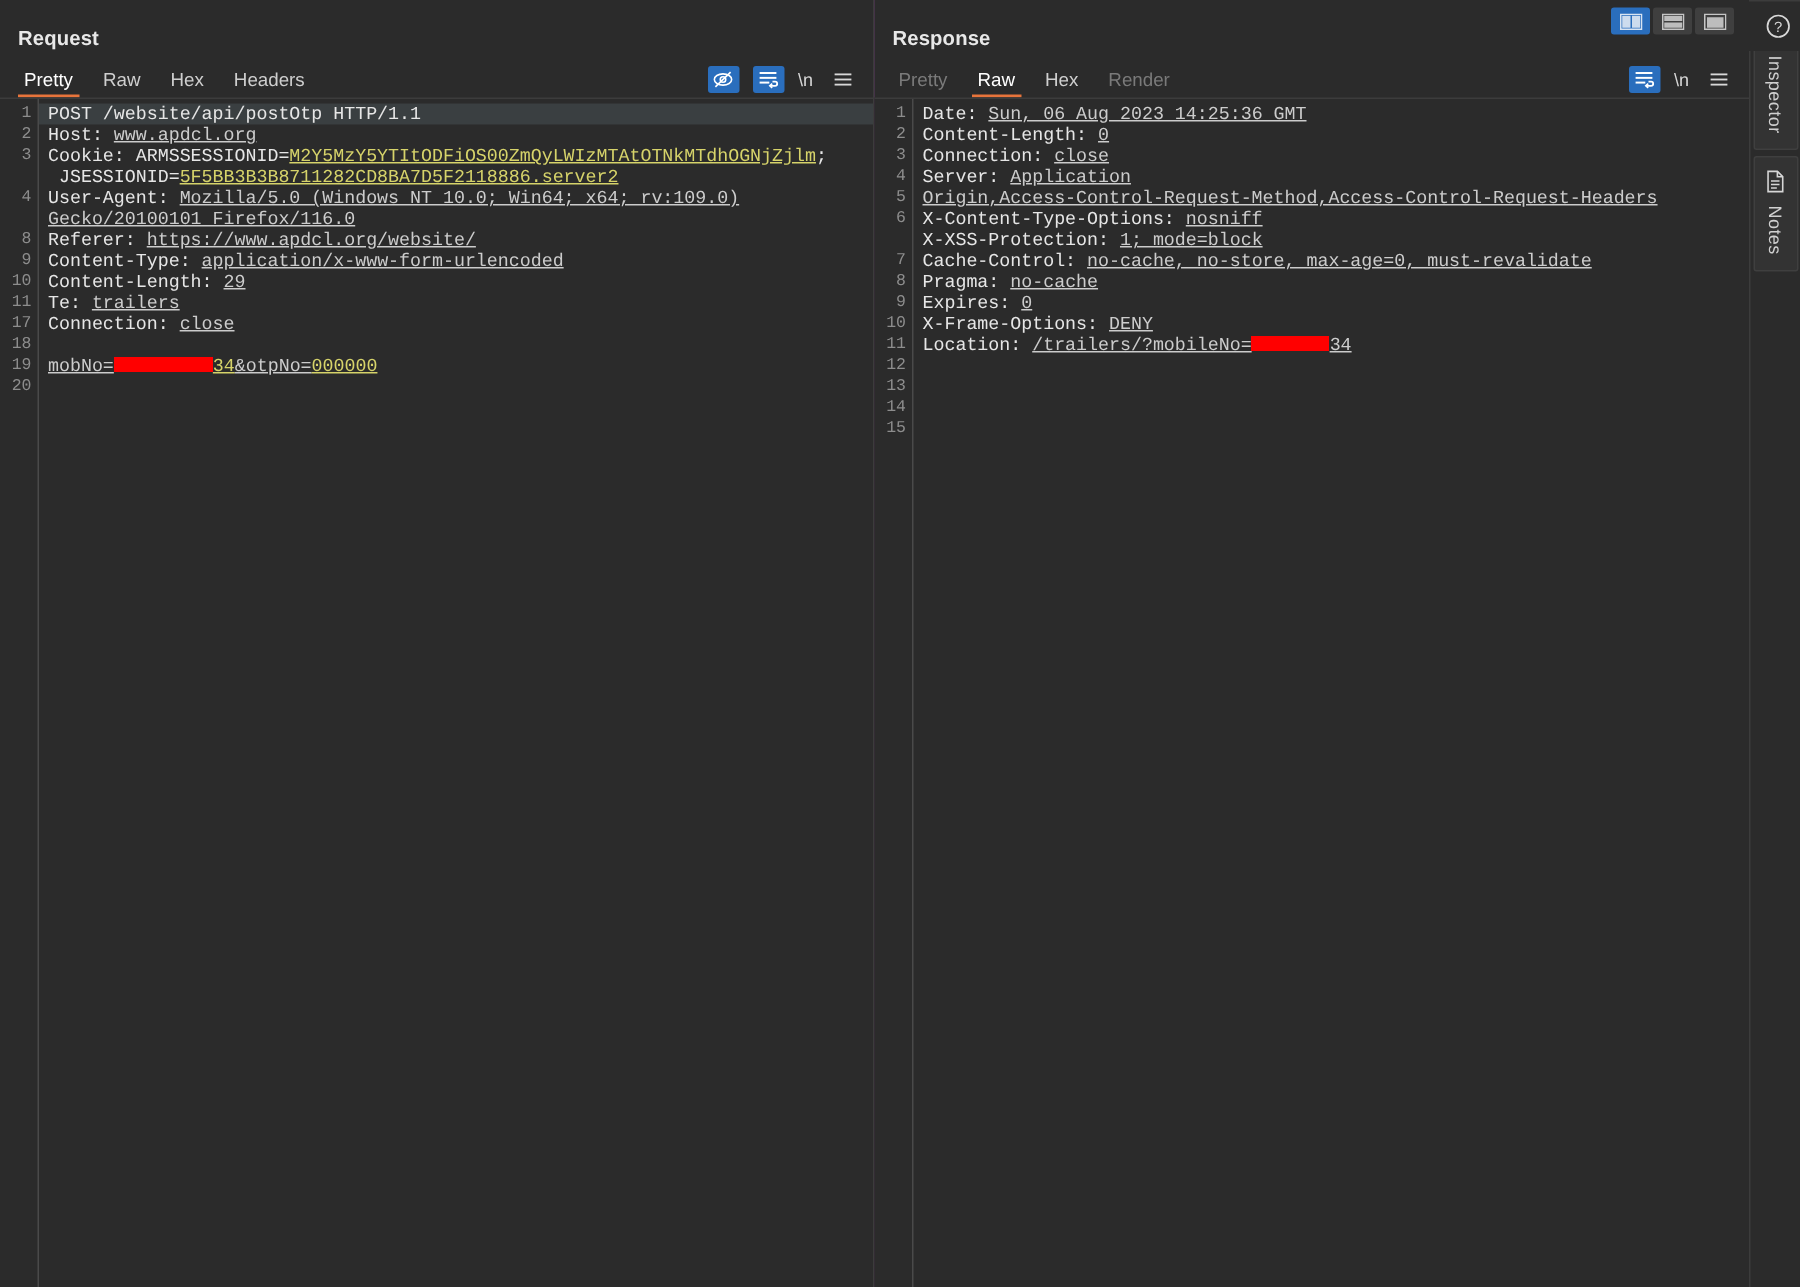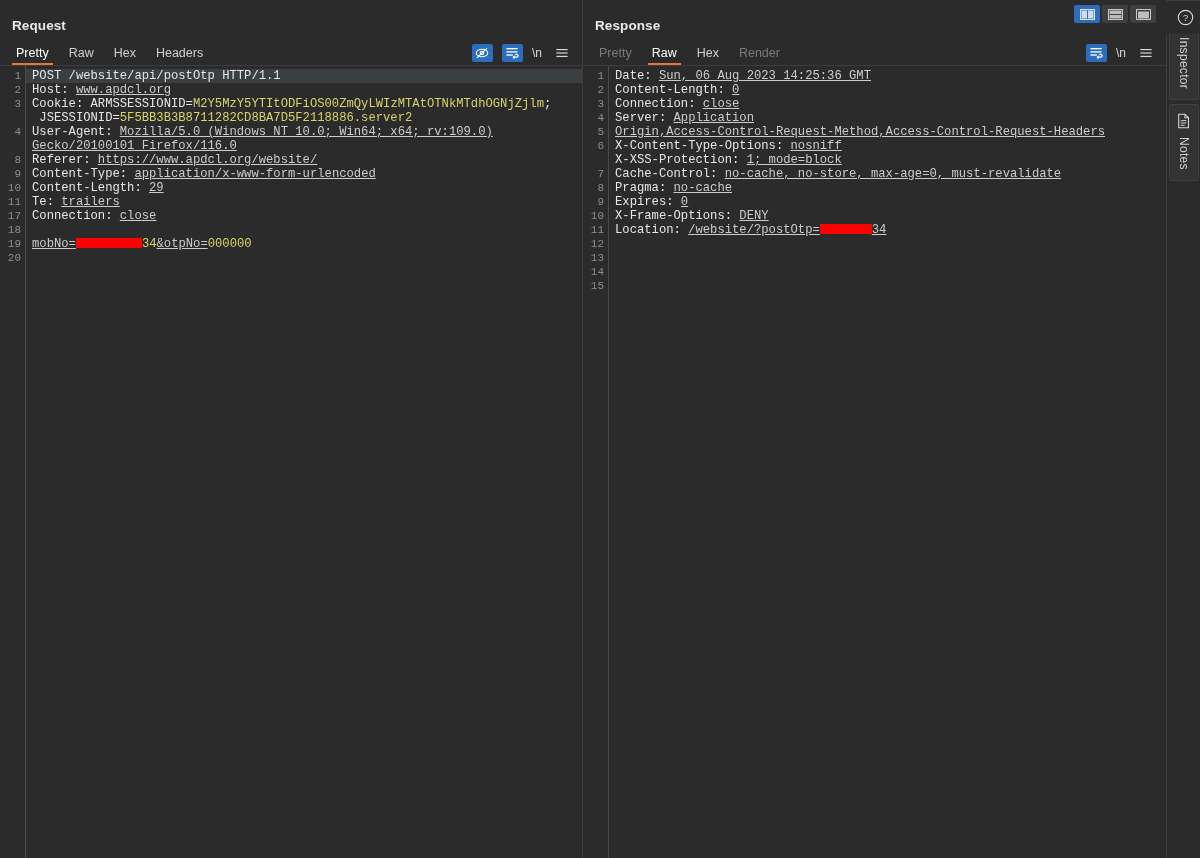--- a/index.html
+++ b/index.html
@@ -59,21 +59,21 @@
   }
   .code {
     flex: 1; min-width: 0; padding-top: 3px; overflow: hidden;
     font-family: "Liberation Mono", monospace; font-size: 12.2px;
   }
   .code .ln {
     height: 14px; line-height: 14px; white-space: pre; color: #d4d4d4; padding-left: 6px;
   }
   .code .ln.cur { background: #3a3f41; }
   .k { color: #e6e6e6; }
-  .v { color: #d6d36a; }
+  .v { color: #d6d36a; text-decoration: underline; }
   .plain { color: #cccccc; text-decoration: underline; }
   .redact { display: inline-block; background: #ff0000; height: 10px; vertical-align: -1px; }
 
   .statusbar {
     height: 34px; flex: 0 0 34px; display: flex; flex-direction: row;
     border-top: 1px solid #3c3c3c; background: #2b2b2b;
   }
   .status-half { width: 583px; display: flex; align-items: center; gap: 7px; padding: 0 8px; }
   .status-half.left { border-right: 1px solid #3c3c3c; }
   .circ-btn, .nav-btn {
@@ -262,21 +262,21 @@
             <div class="ln"><span class="k">Content-Length: </span><span class="plain">0</span></div>
             <div class="ln"><span class="k">Connection: </span><span class="plain">close</span></div>
             <div class="ln"><span class="k">Server: </span><span class="plain">Application</span></div>
             <div class="ln"><span class="plain">Origin,Access-Control-Request-Method,Access-Control-Request-Headers</span></div>
             <div class="ln"><span class="k">X-Content-Type-Options: </span><span class="plain">nosniff</span></div>
             <div class="ln"><span class="k">X-XSS-Protection: </span><span class="plain">1; mode=block</span></div>
             <div class="ln"><span class="k">Cache-Control: </span><span class="plain">no-cache, no-store, max-age=0, must-revalidate</span></div>
             <div class="ln"><span class="k">Pragma: </span><span class="plain">no-cache</span></div>
             <div class="ln"><span class="k">Expires: </span><span class="plain">0</span></div>
             <div class="ln"><span class="k">X-Frame-Options: </span><span class="plain">DENY</span></div>
-            <div class="ln"><span class="k">Location: </span><span class="plain">/website/?postOtp=</span><span class="redact" style="width: 52px;"></span><span class="plain">34</span></div>
+            <div class="ln"><span class="k">Location: </span><span class="plain">/trailers/?mobileNo=</span><span class="redact" style="width: 52px;"></span><span class="plain">34</span></div>
             <div class="ln">&nbsp;</div>
             <div class="ln">&nbsp;</div>
           </div>
       </div>
     </div>
 
   </div>
 
   <div class="statusbar">
     <div class="status-half left">

